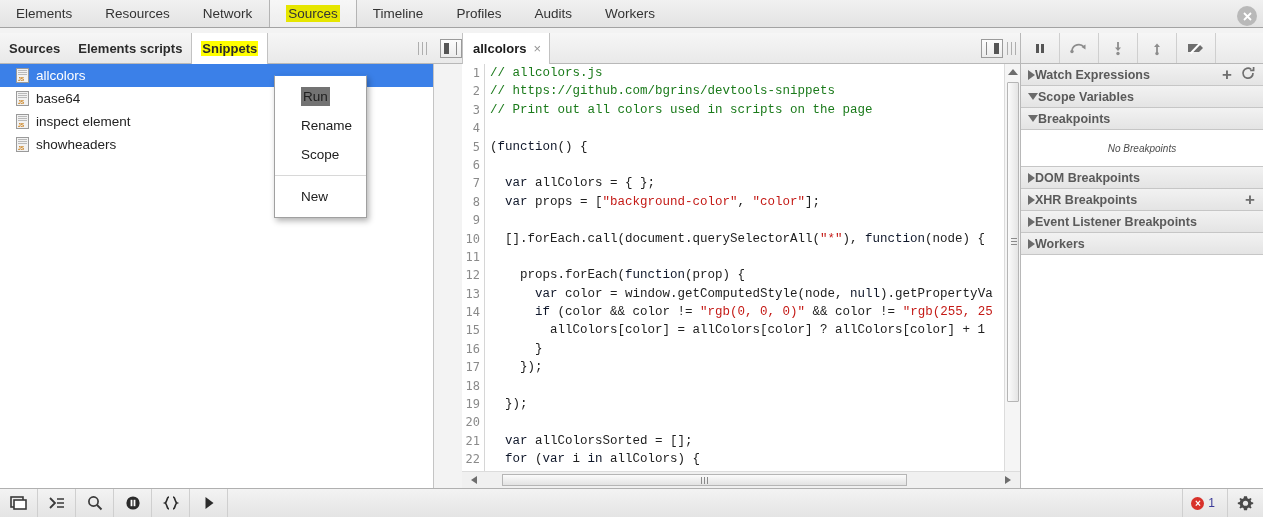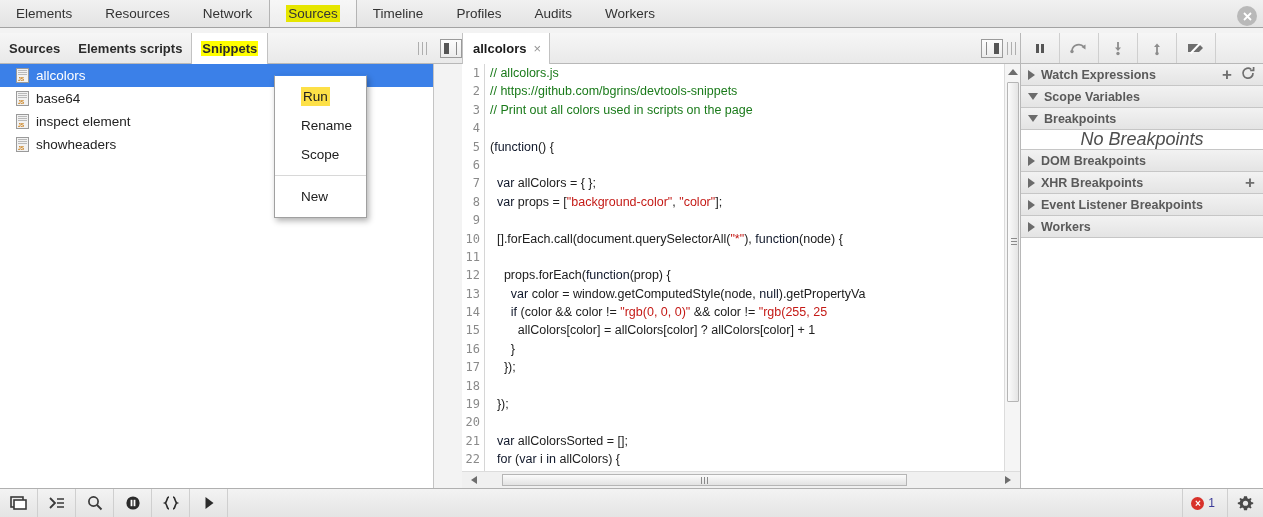--- a/index.html
+++ b/index.html
@@ -105,40 +105,40 @@
     position: absolute; background: #fff;
     border: 1px solid #a0a0a0; border-top-color: #3b80e8;
     box-shadow: 2px 3px 6px rgba(0,0,0,.3);
     padding: 6px 0; z-index: 40;
   }
   .ctxitem {
     height: 29px; display: flex; align-items: center;
     padding: 0 18px 0 26px; font-size: 13.5px; color: #202020; cursor: pointer;
     white-space: nowrap;
   }
-  .ctxitem .hl { background: #fde047; padding: 2px 2px; }
+  .ctxitem .hl { background: #737373; padding: 2px 2px; }
   .ctxsep { height: 1px; background: #d8d8d8; margin: 6px 0; }
 
   
   .editor {
     position: absolute; top: 64px; left: 462px; width: 558px; height: 424px;
     background: #fff; overflow: hidden;
   }
   .gutter {
     position: absolute; top: 0; left: 0; width: 23px; height: 424px;
     background: #fff; border-right: 1px solid #d6d6d6;
   }
   .lnum {
     height: 18.4px; line-height: 18.4px; text-align: right; padding-right: 4px;
     font-family: "DejaVu Sans Mono", monospace; font-size: 12px; color: #8a8a8a;
   }
   .codearea { position: absolute; top: 0; left: 24px; right: 0; height: 424px; }
   .cline {
     height: 18.4px; line-height: 18.4px; white-space: pre;
-    font-family: Liberation Sans, sans-serif; font-size: 12.5px; color: #202020;
+    font-family: Liberation Mono, monospace; font-size: 12.5px; color: #202020;
     padding-left: 4px;
   }
   .cm { color: #1a7a1a; }
   .kw { color: #0f172a; }
   .st { color: #c41a16; }
   .vs-scroll-v {
     position: absolute; top: 0; right: 0; width: 16px; height: 424px;
     background: #f5f5f5; border-left: 1px solid #dcdcdc;
   }
   .vs-thumb {
@@ -183,35 +183,35 @@
   }
   .dbgbar {
     height: 31px; display: flex; align-items: stretch;
     background: linear-gradient(#f6f6f6,#e9e9e9); border-bottom: 1px solid #b8b8b8;
   }
   .dbgbtn {
     width: 39px; display: flex; align-items: center; justify-content: center;
     border-right: 1px solid #cfcfcf; cursor: pointer;
   }
   .sechead {
-    height: 22px; display: flex; align-items: center; gap: 6px;
+    height: 22px; display: flex; align-items: center; gap: 0;
     padding: 0 8px 0 7px;
     background: linear-gradient(#f2f2f2,#e4e4e4);
     border-bottom: 1px solid #c6c6c6;
     font-size: 12.5px; font-weight: bold; color: #5a5a5a; cursor: pointer;
   }
   .tri { width: 0; height: 0; flex: none; }
   .tri.closed { border-top: 5px solid transparent; border-bottom: 5px solid transparent; border-left: 7px solid #6b6b6b; }
   .tri.open { border-left: 5px solid transparent; border-right: 5px solid transparent; border-top: 7px solid #6b6b6b; }
   .sechead .sp { margin-left: auto; display: flex; align-items: center; gap: 9px; }
   .plus { font-size: 17px; color: #6f6f6f; line-height: 1; cursor: pointer; }
   .secbody {
     background: #fff; display: flex; align-items: center; justify-content: center;
-    height: 20px; border-bottom: 1px solid #c6c6c6;
-    font-size: 18px; font-style: italic; color: #4d4d4d;
+    height: 37px; border-bottom: 1px solid #c6c6c6;
+    font-size: 10px; font-style: italic; color: #4d4d4d;
   }
 
   
   .statusbar {
     position: absolute; bottom: 0; left: 0; width: 1263px; height: 29px;
     background: linear-gradient(#f3f3f3,#e4e4e4); border-top: 1px solid #b0b0b0;
     display: flex; align-items: stretch;
   }
   .stbtn {
     width: 38px; display: flex; align-items: center; justify-content: center;

